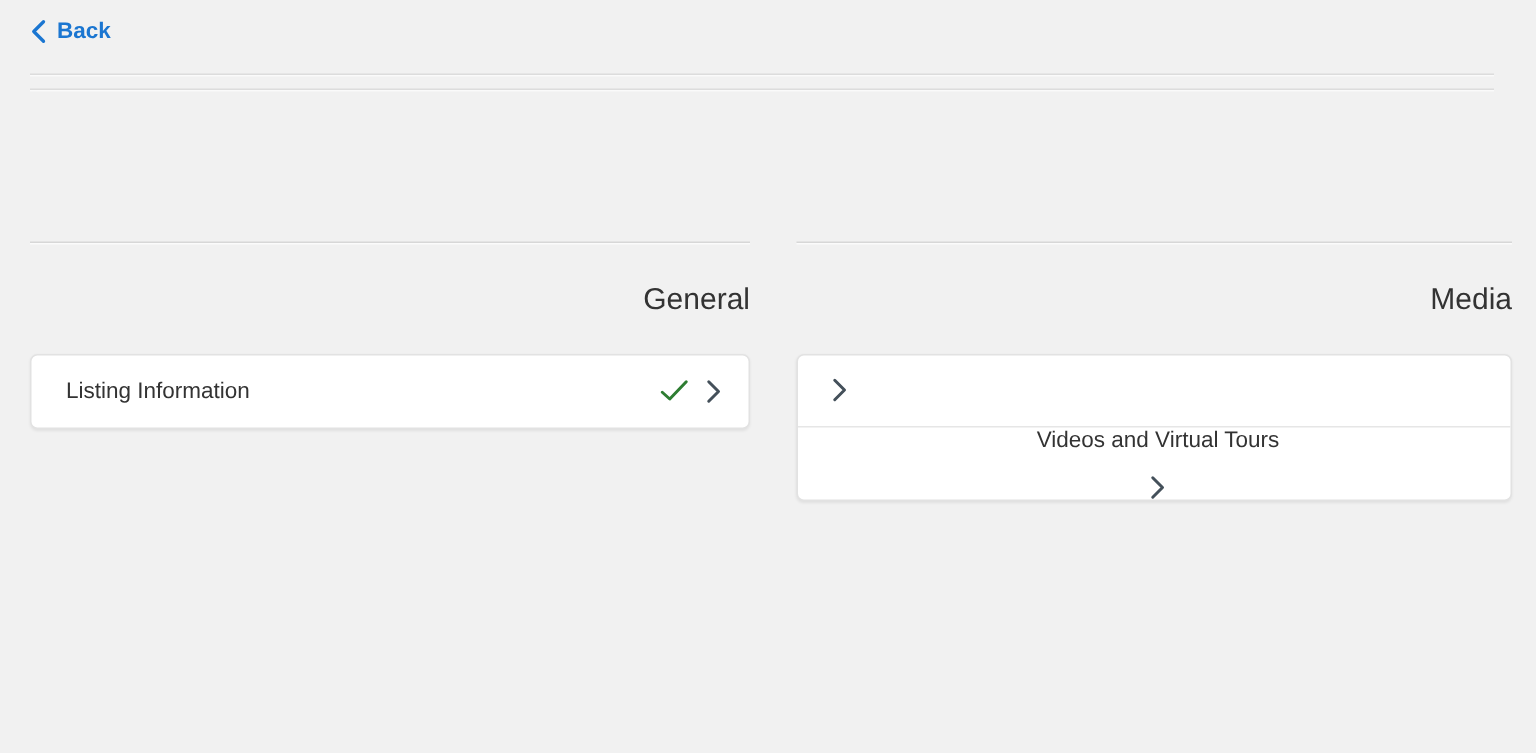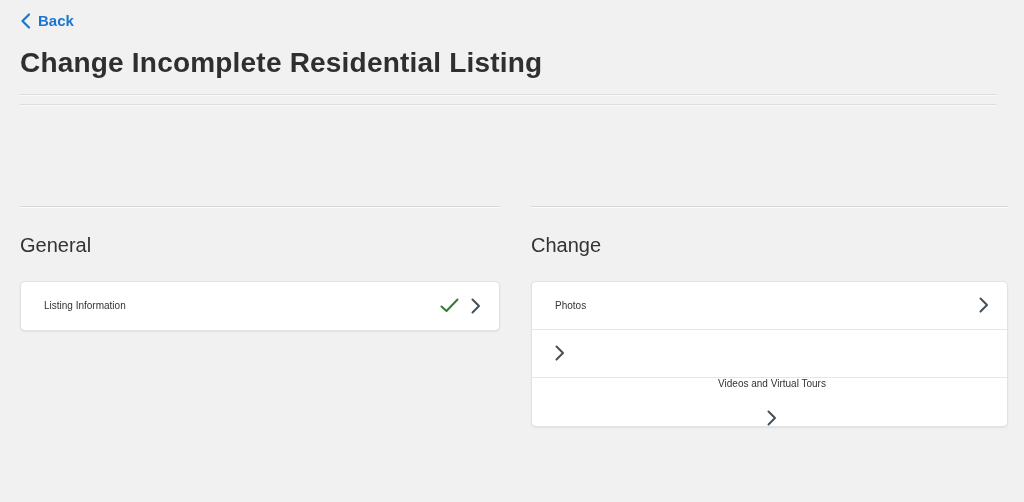--- a/index.html
+++ b/index.html
@@ -54,62 +54,62 @@
     grid-template-columns: 480px 477px;
     column-gap: 31px;
   }
   .col-divider {
     height: 0; border-top: 1px solid #d7d7d7; border-bottom: 1px solid #fbfbfb;
   }
   .section-heading {
     margin-top: 26px;
     font-size: 20px; font-weight: 400;
     color: var(--body-text, #333333);
+    text-align: right;
   }
 
   
   .card, .card-stack {
     margin-top: 24px;
     background: var(--card-bg, #ffffff);
     border: 1px solid #e2e2e2;
     border-radius: 5px;
     box-shadow: 0 1px 2px rgba(0,0,0,0.07);
   }
   .card-row {
     height: 48px;
     display: flex; align-items: center;
     padding: 0 18px 0 23px;
     cursor: pointer;
   }
   .card-stack .card-row { border-bottom: 1px solid #e6e6e6; }
   .card-stack .card-row:last-child { border-bottom: none; flex-direction: column; }
   .card-row-label {
     flex: 1;
-    font-size: 10px;
+    font-size: 15px;
     color: var(--body-text, #333333);
   }
   .row-icons { display: flex; align-items: center; gap: 12px; }
   .check-icon  { color: var(--check-green, #2e7d32); display: flex; }
   .chevron-icon { color: var(--chevron-gray, #44505a); display: flex; }
 </style>
 </head>
 <body>
 
 <div class="page">
 
   <a class="back-link">
     <span class="chevron-left">
       <svg width="11" height="16" viewBox="0 0 11 16" fill="none" stroke="currentColor" stroke-width="2.2" stroke-linecap="round" stroke-linejoin="round">
           <polyline points="9,1.5 2.5,8 9,14.5"></polyline>
         </svg>
     </span>
     <span>Back</span>
   </a>
 
-  <h1 class="page-title">Change Incomplete Residential Listing</h1>
 
 
   <div class="double-divider">
     <div class="line"></div>
     <div class="line"></div>
   </div>
 
   <div class="big-spacer"></div>
 
   <div class="columns">
@@ -132,31 +132,23 @@
                   <polyline points="1.5,1.5 8,8 1.5,14.5"></polyline>
                 </svg>
             </span>
           </span>
         </div>
       </div>
     </div>
 
     <div class="column">
       <div class="col-divider"></div>
-      <div class="section-heading">Change</div>
+      <div class="section-heading">Media</div>
 
       <div class="card-stack">
-        <div class="card-row">
-          <span class="card-row-label">Photos</span>
-          <span class="chevron-icon">
-            <svg width="10" height="16" viewBox="0 0 10 16" fill="none" stroke="currentColor" stroke-width="2" stroke-linecap="round" stroke-linejoin="round">
-                <polyline points="1.5,1.5 8,8 1.5,14.5"></polyline>
-              </svg>
-          </span>
-        </div>
         <div class="card-row">
           <span class="chevron-icon">
             <svg width="10" height="16" viewBox="0 0 10 16" fill="none" stroke="currentColor" stroke-width="2" stroke-linecap="round" stroke-linejoin="round">
                 <polyline points="1.5,1.5 8,8 1.5,14.5"></polyline>
               </svg>
           </span>
         </div>
         <div class="card-row">
           <span class="card-row-label">Videos and Virtual Tours</span>
           <span class="chevron-icon">

